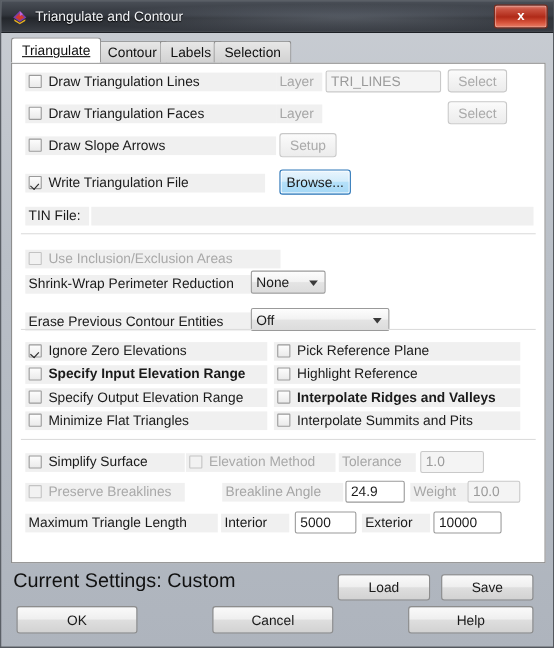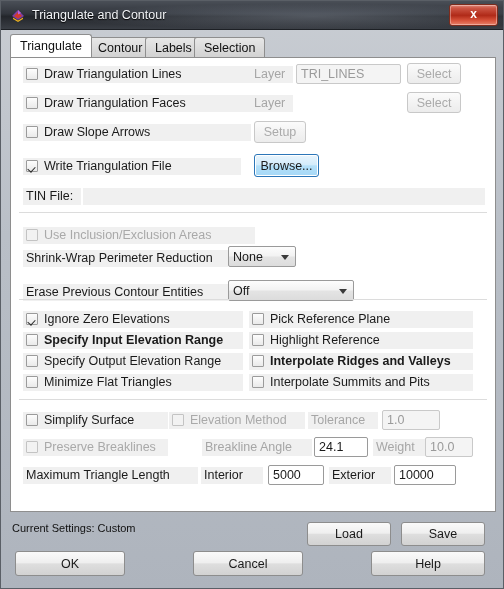--- a/index.html
+++ b/index.html
@@ -39,21 +39,21 @@
   
   .tabstrip{position:absolute;left:9px;top:34px;width:486px;height:22px;}
   .tab{
     position:absolute;bottom:0;height:20px;line-height:20px;padding:0 9px;
     font-size:12.5px;color:#111;box-sizing:border-box;
     background:linear-gradient(180deg,#e7e7e7 0%,#d2d2d2 100%);
     border:1px solid #8e8e8e;border-bottom:none;
     border-radius:3px 3px 0 0;cursor:default;white-space:nowrap;
   }
   .tab.active{
-    height:23px;line-height:22px;background:#fff;border-color:#8e8e8e;z-index:3;
+    height:23px;line-height:22px;background:#fff;border-color:#8e8e8e;z-index:3;text-decoration:underline;
   }
 
   
   .panel{
     position:absolute;left:9px;top:56px;width:486px;height:455px;
     background:#fff;border:1px solid #8e8e8e;box-sizing:border-box;
   }
   .sep{position:absolute;height:1px;background:#dcdcdc;left:8px;width:468px;}
 
   
@@ -110,21 +110,21 @@
     border-left:4px solid transparent;border-right:4px solid transparent;
     border-top:5px solid #3a3a3a;
   }
   .valstrip{
     position:absolute;height:17px;background:#f0f0f0;box-sizing:border-box;
   }
 
   
   .status{
     position:absolute;left:11px;top:519px;height:16px;line-height:16px;
-    font-size:11px;color:#111;white-space:nowrap;
+    font-size:18px;color:#111;white-space:nowrap;
   }
 </style>
 </head>
 <body>
 
 <div class="window">
 
   <div class="titlebar">
     <div class="title-glow"></div>
     <svg class="app-icon" viewBox="0 0 16 16">
@@ -242,21 +242,21 @@
       <span class="lbl dis">Elevation Method</span>
     </div>
     <div class="row-label dis" style="left:297px;top:354px;width:70px;">Tolerance</div>
     <div class="txt dis" style="left:371px;top:352px;width:58px;">1.0</div>
 
     <div class="cbrow" style="left:12px;top:381px;width:145px;">
       <span class="cb dis"></span>
       <span class="lbl dis">Preserve Breaklines</span>
     </div>
     <div class="row-label dis" style="left:191px;top:381px;width:110px;">Breakline Angle</div>
-    <div class="txt" style="left:303px;top:379px;width:54px;">24.1</div>
+    <div class="txt" style="left:303px;top:379px;width:54px;">24.9</div>
     <div class="row-label dis" style="left:362px;top:381px;width:66px;">Weight</div>
     <div class="txt dis" style="left:414px;top:379px;width:48px;">10.0</div>
 
     <div class="row-label plain" style="left:12px;top:409px;width:175px;">Maximum Triangle Length</div>
     <div class="row-label plain" style="left:190px;top:409px;width:62px;">Interior</div>
     <div class="txt" style="left:257px;top:407px;width:56px;">5000</div>
     <div class="row-label plain" style="left:318px;top:409px;width:62px;">Exterior</div>
     <div class="txt" style="left:383px;top:407px;width:62px;">10000</div>
 
   </div>

